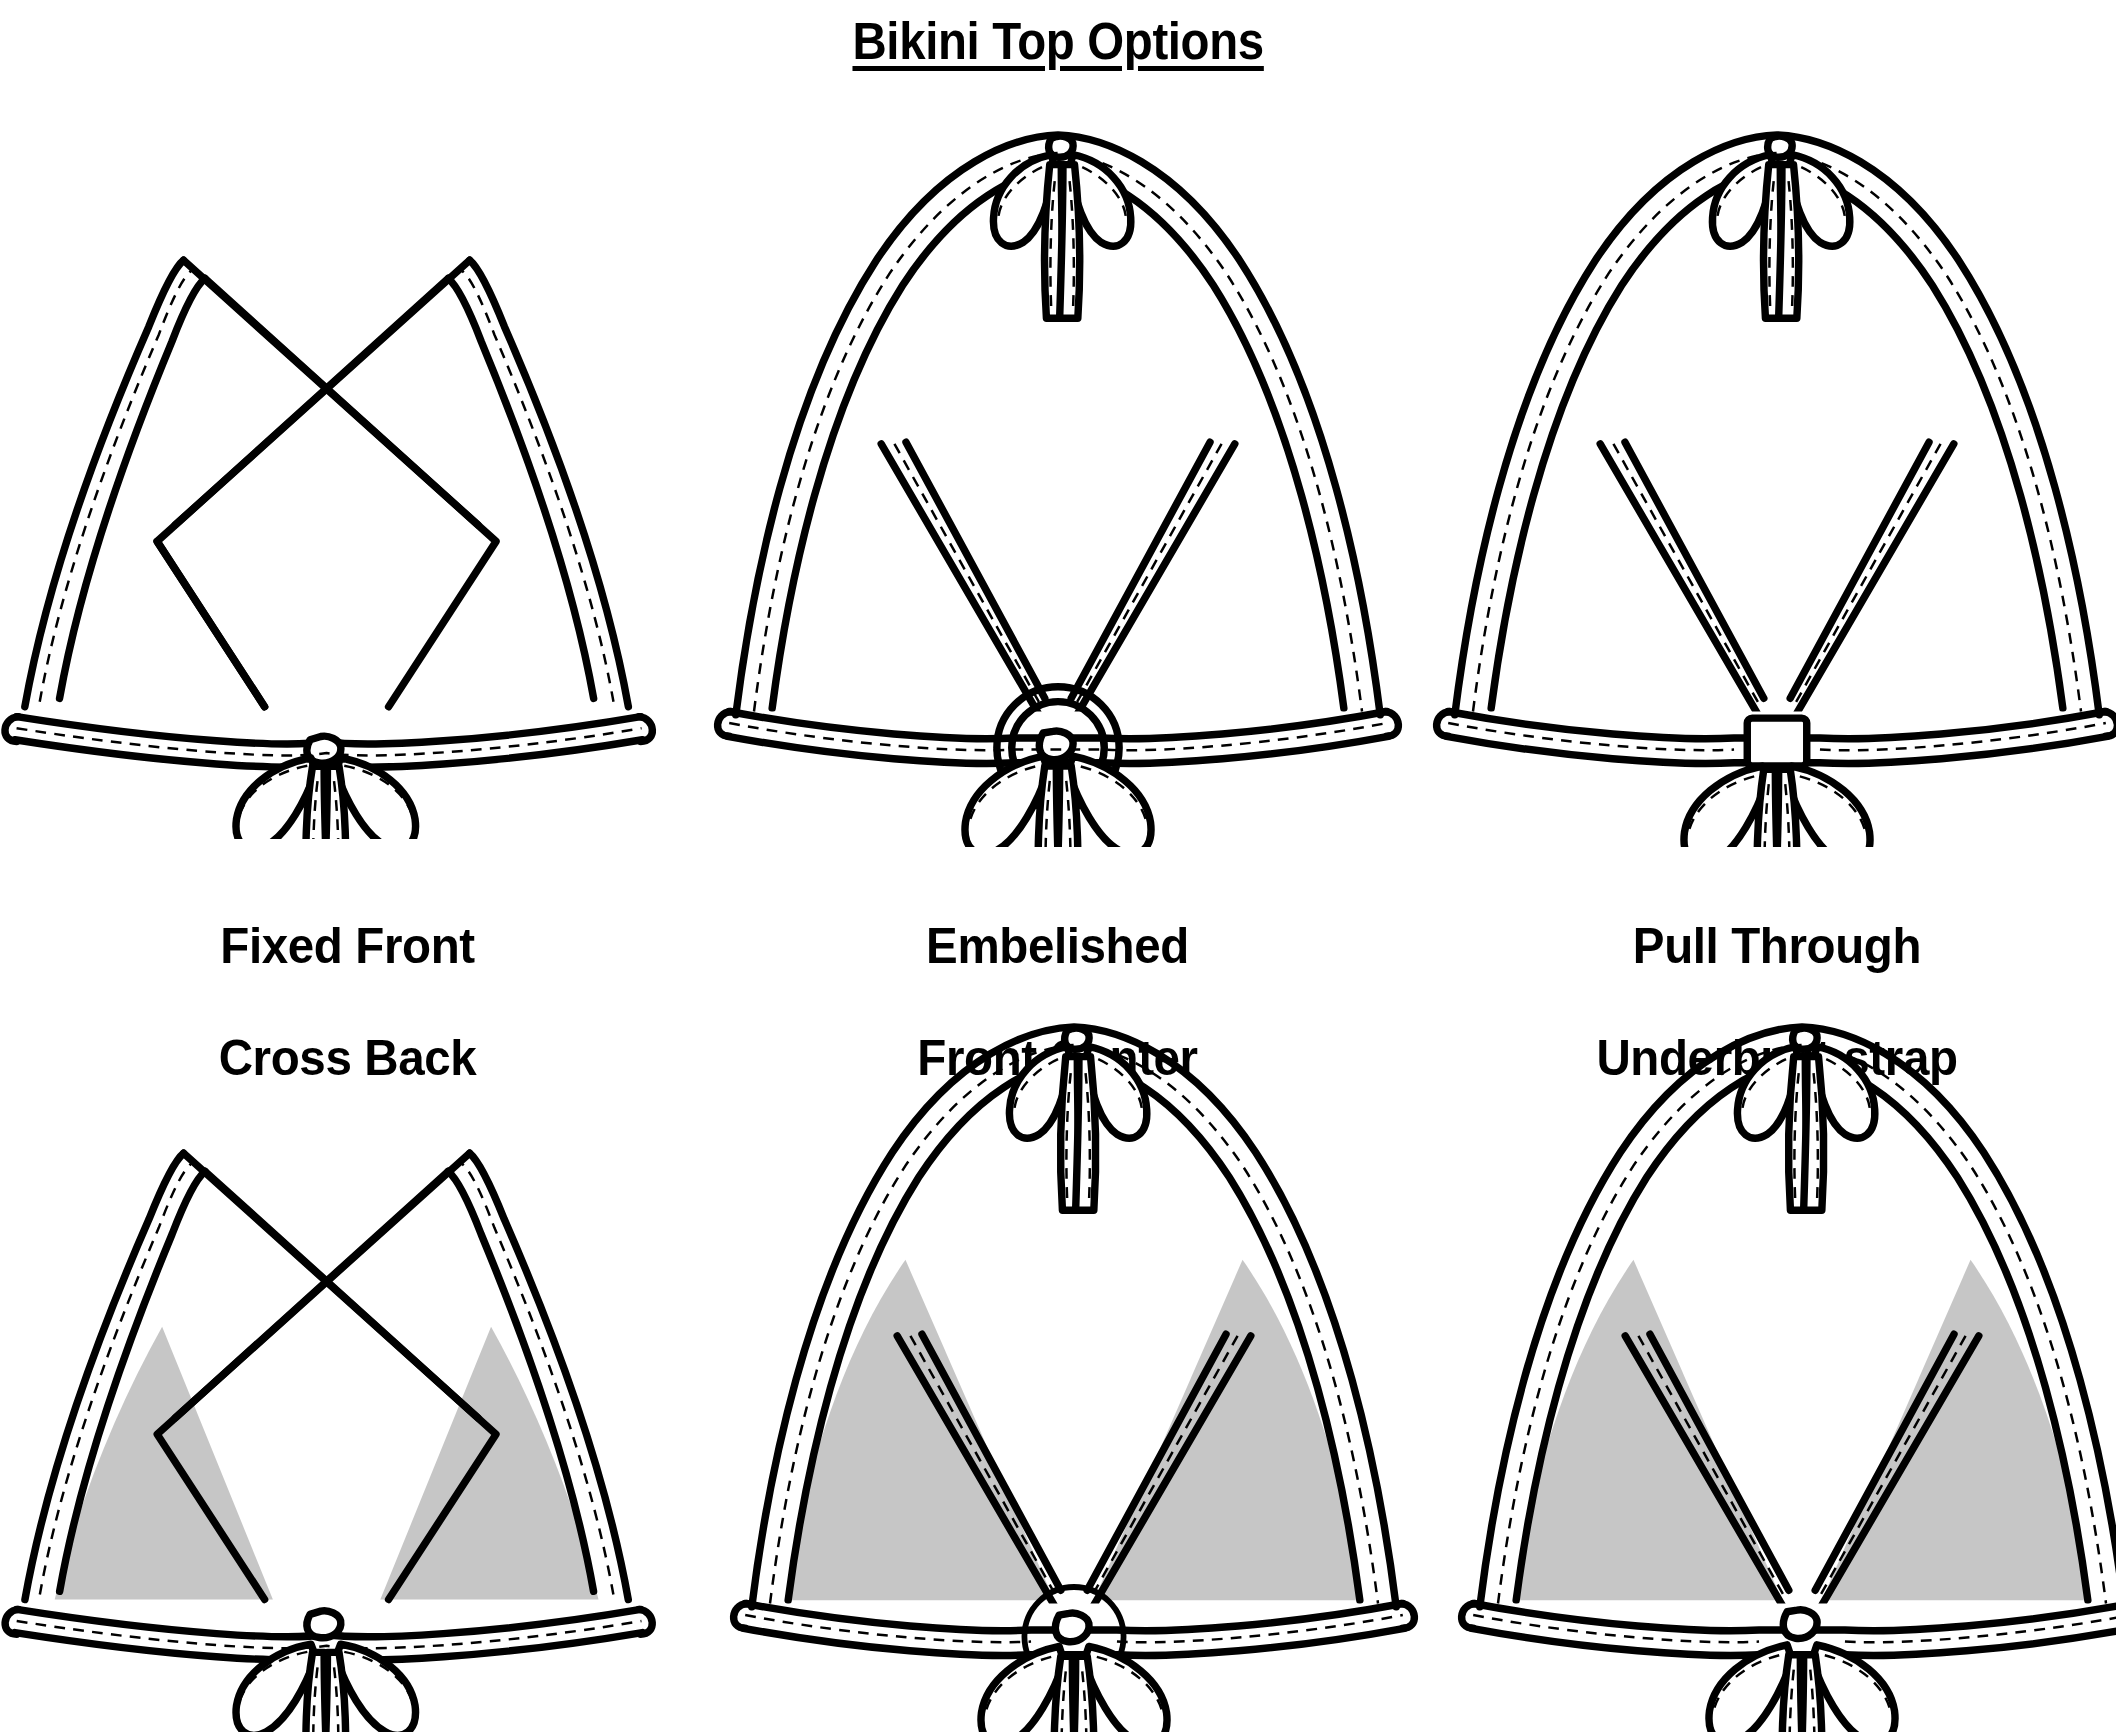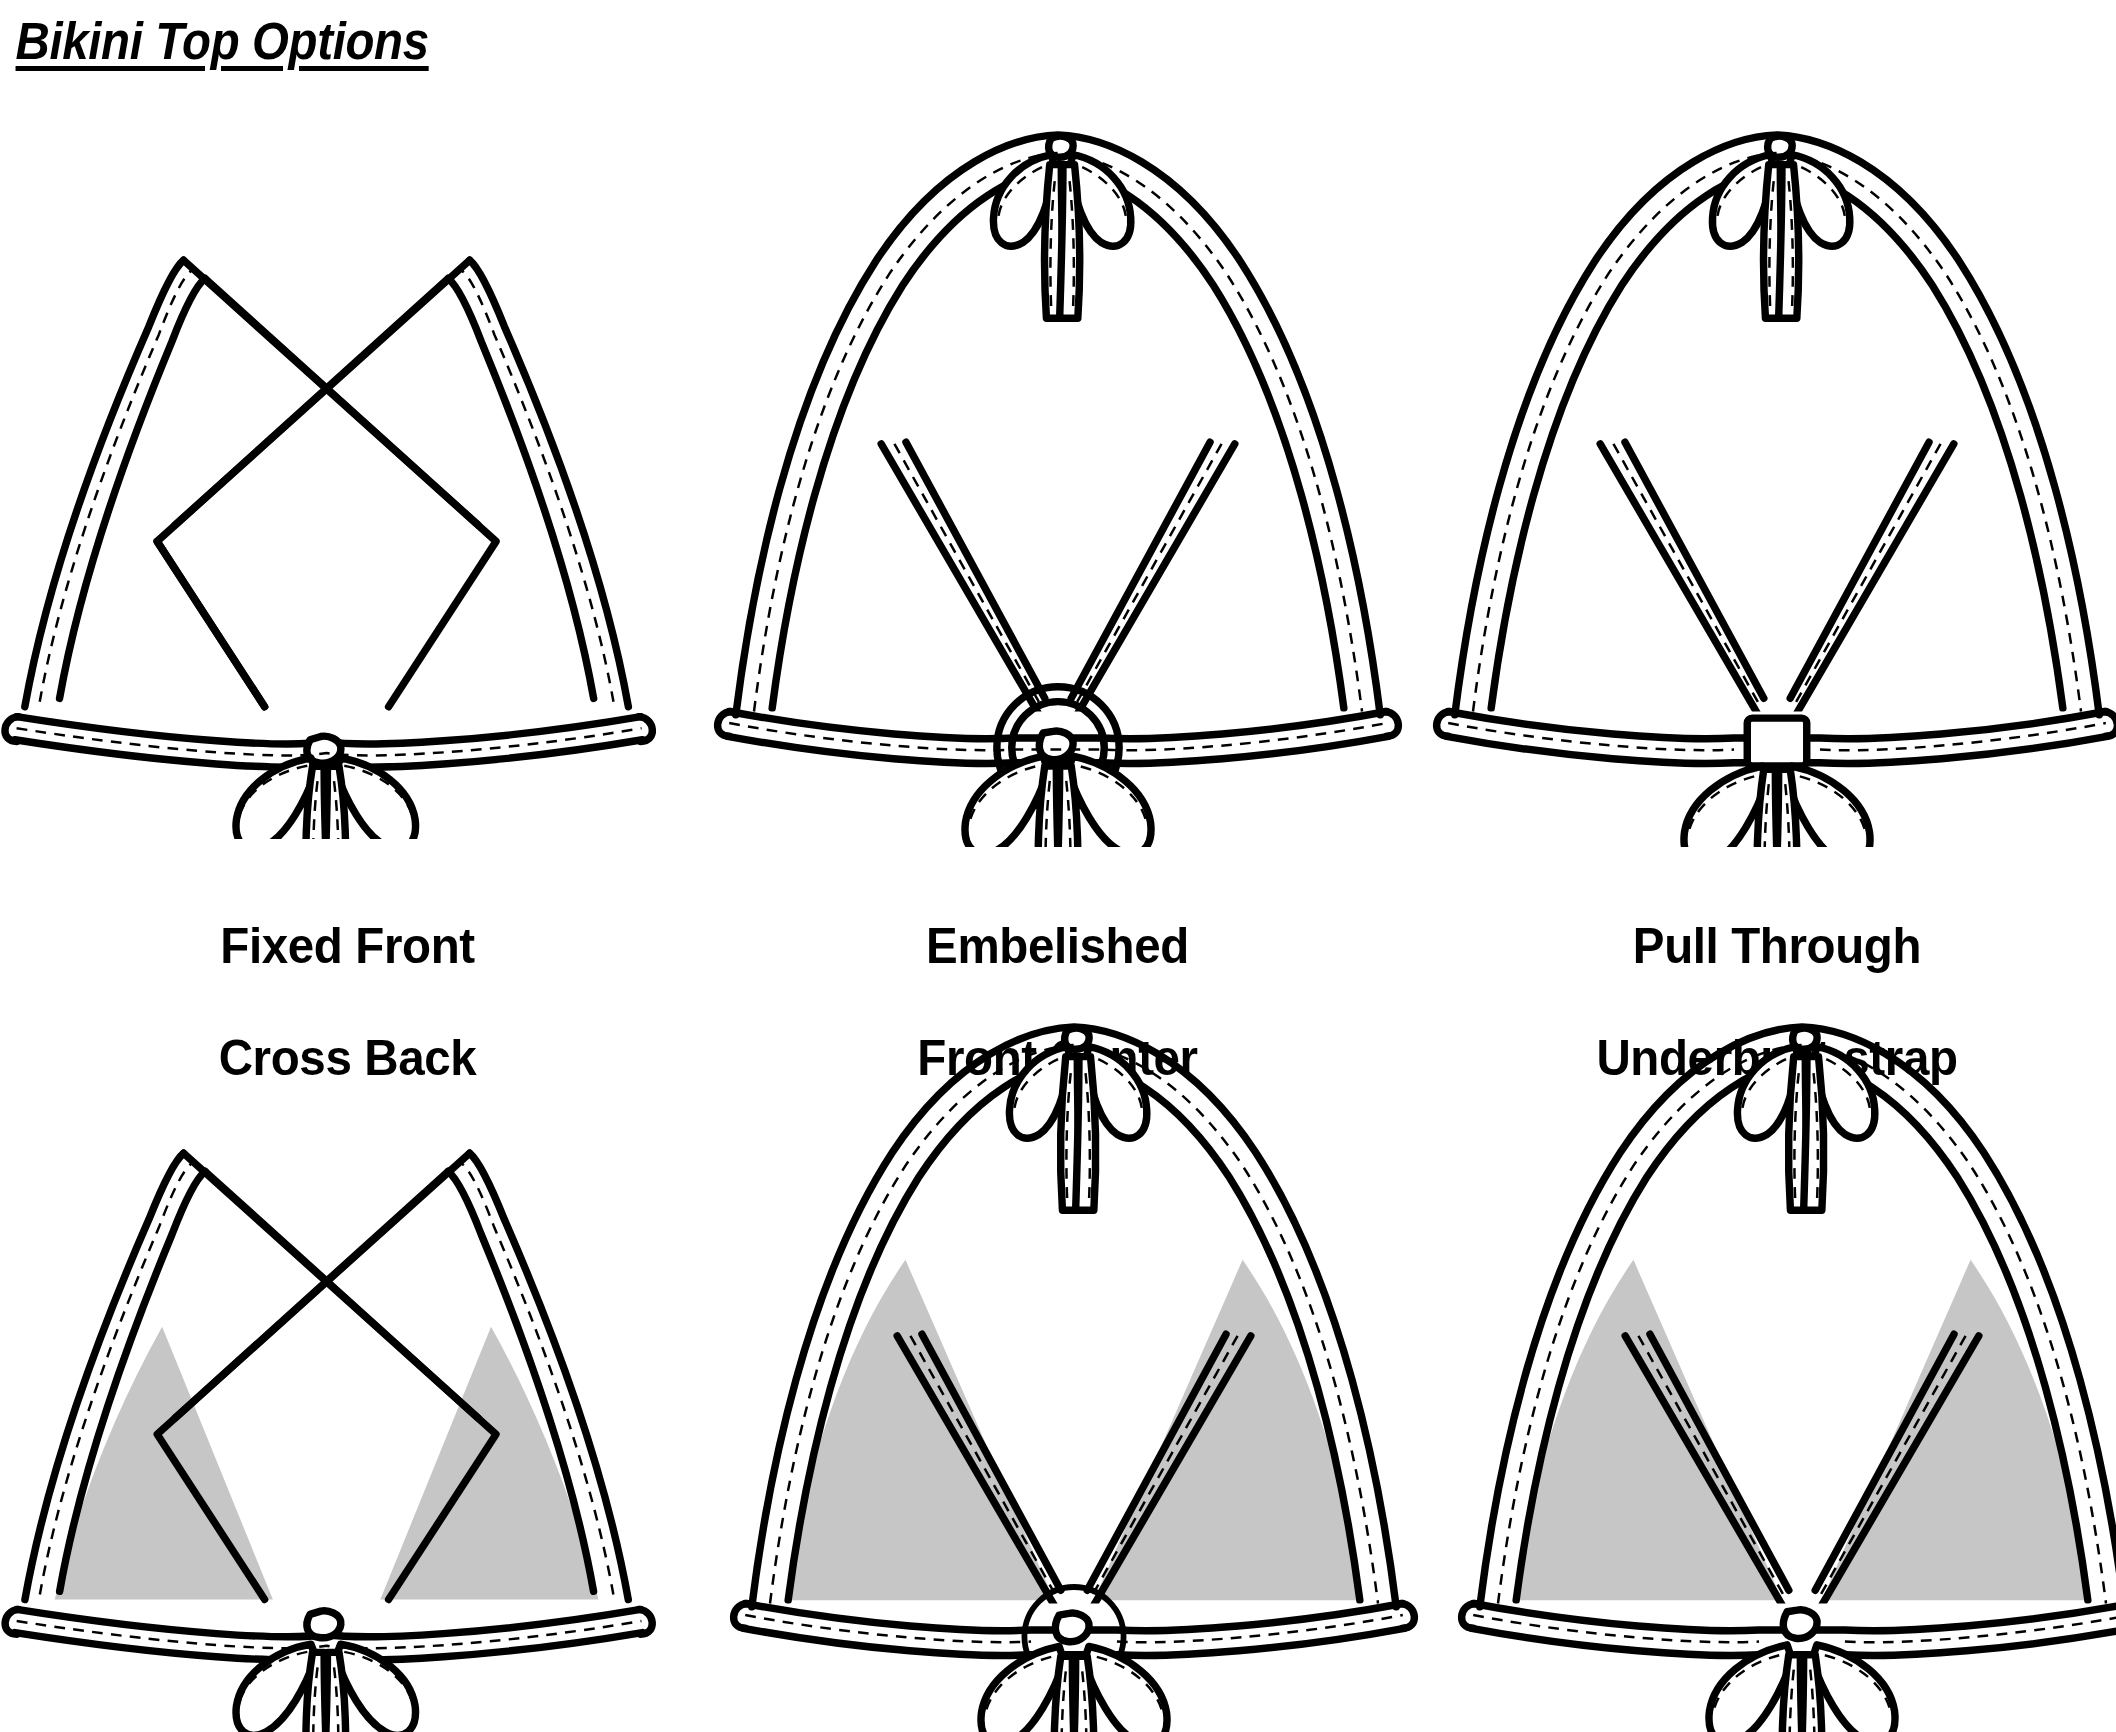--- a/index.html
+++ b/index.html
@@ -7,21 +7,21 @@
     width:2116px;height:1732px;
     font-family:"Liberation Sans","DejaVu Sans",sans-serif;
     color:#000;
     overflow:hidden;
     position:relative;
   }
   .page{position:relative;width:2116px;height:1732px;background:#fff;}
 
   .title-wrap{
     position:absolute;left:0;top:15px;width:2116px;
-    font-style:italic;
+    text-align:center;
   }
   .title{
     display:inline-block;
     font-size:51px;
     font-weight:bold;
     letter-spacing:-0.4px;
     font-stretch:condensed;
     text-decoration:underline;
     text-underline-offset:7.4px;
     text-decoration-thickness:5px;

